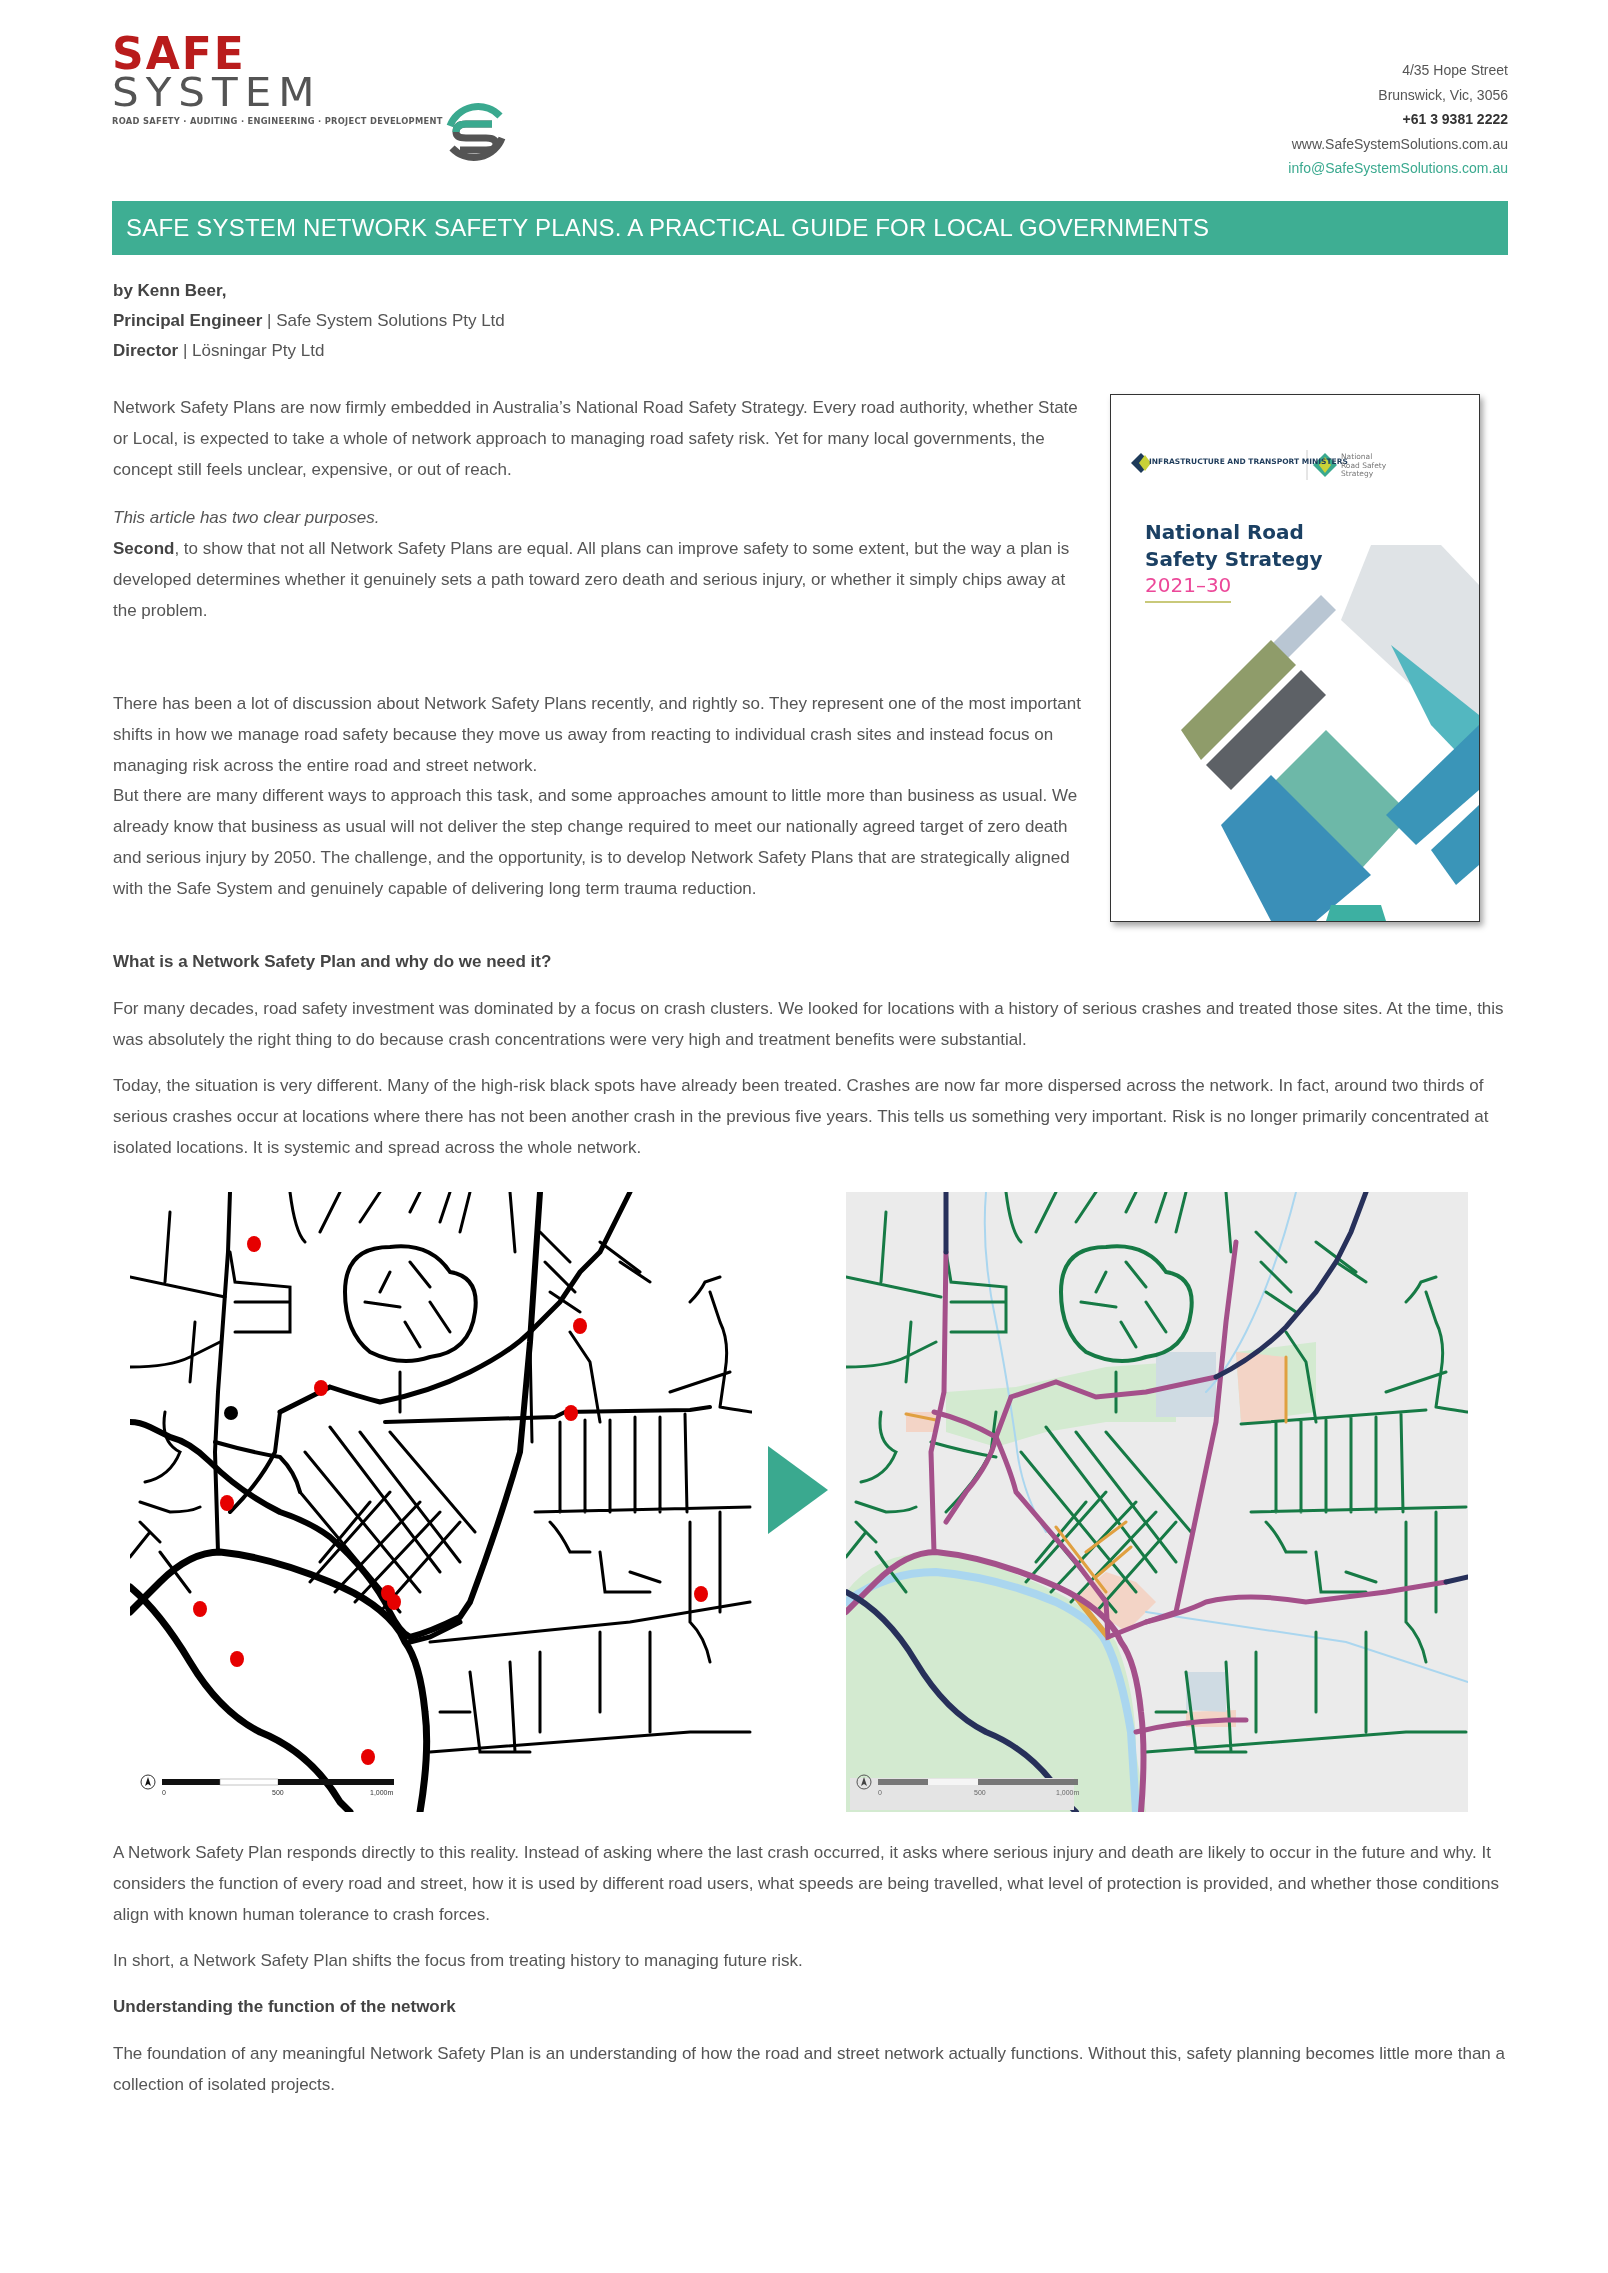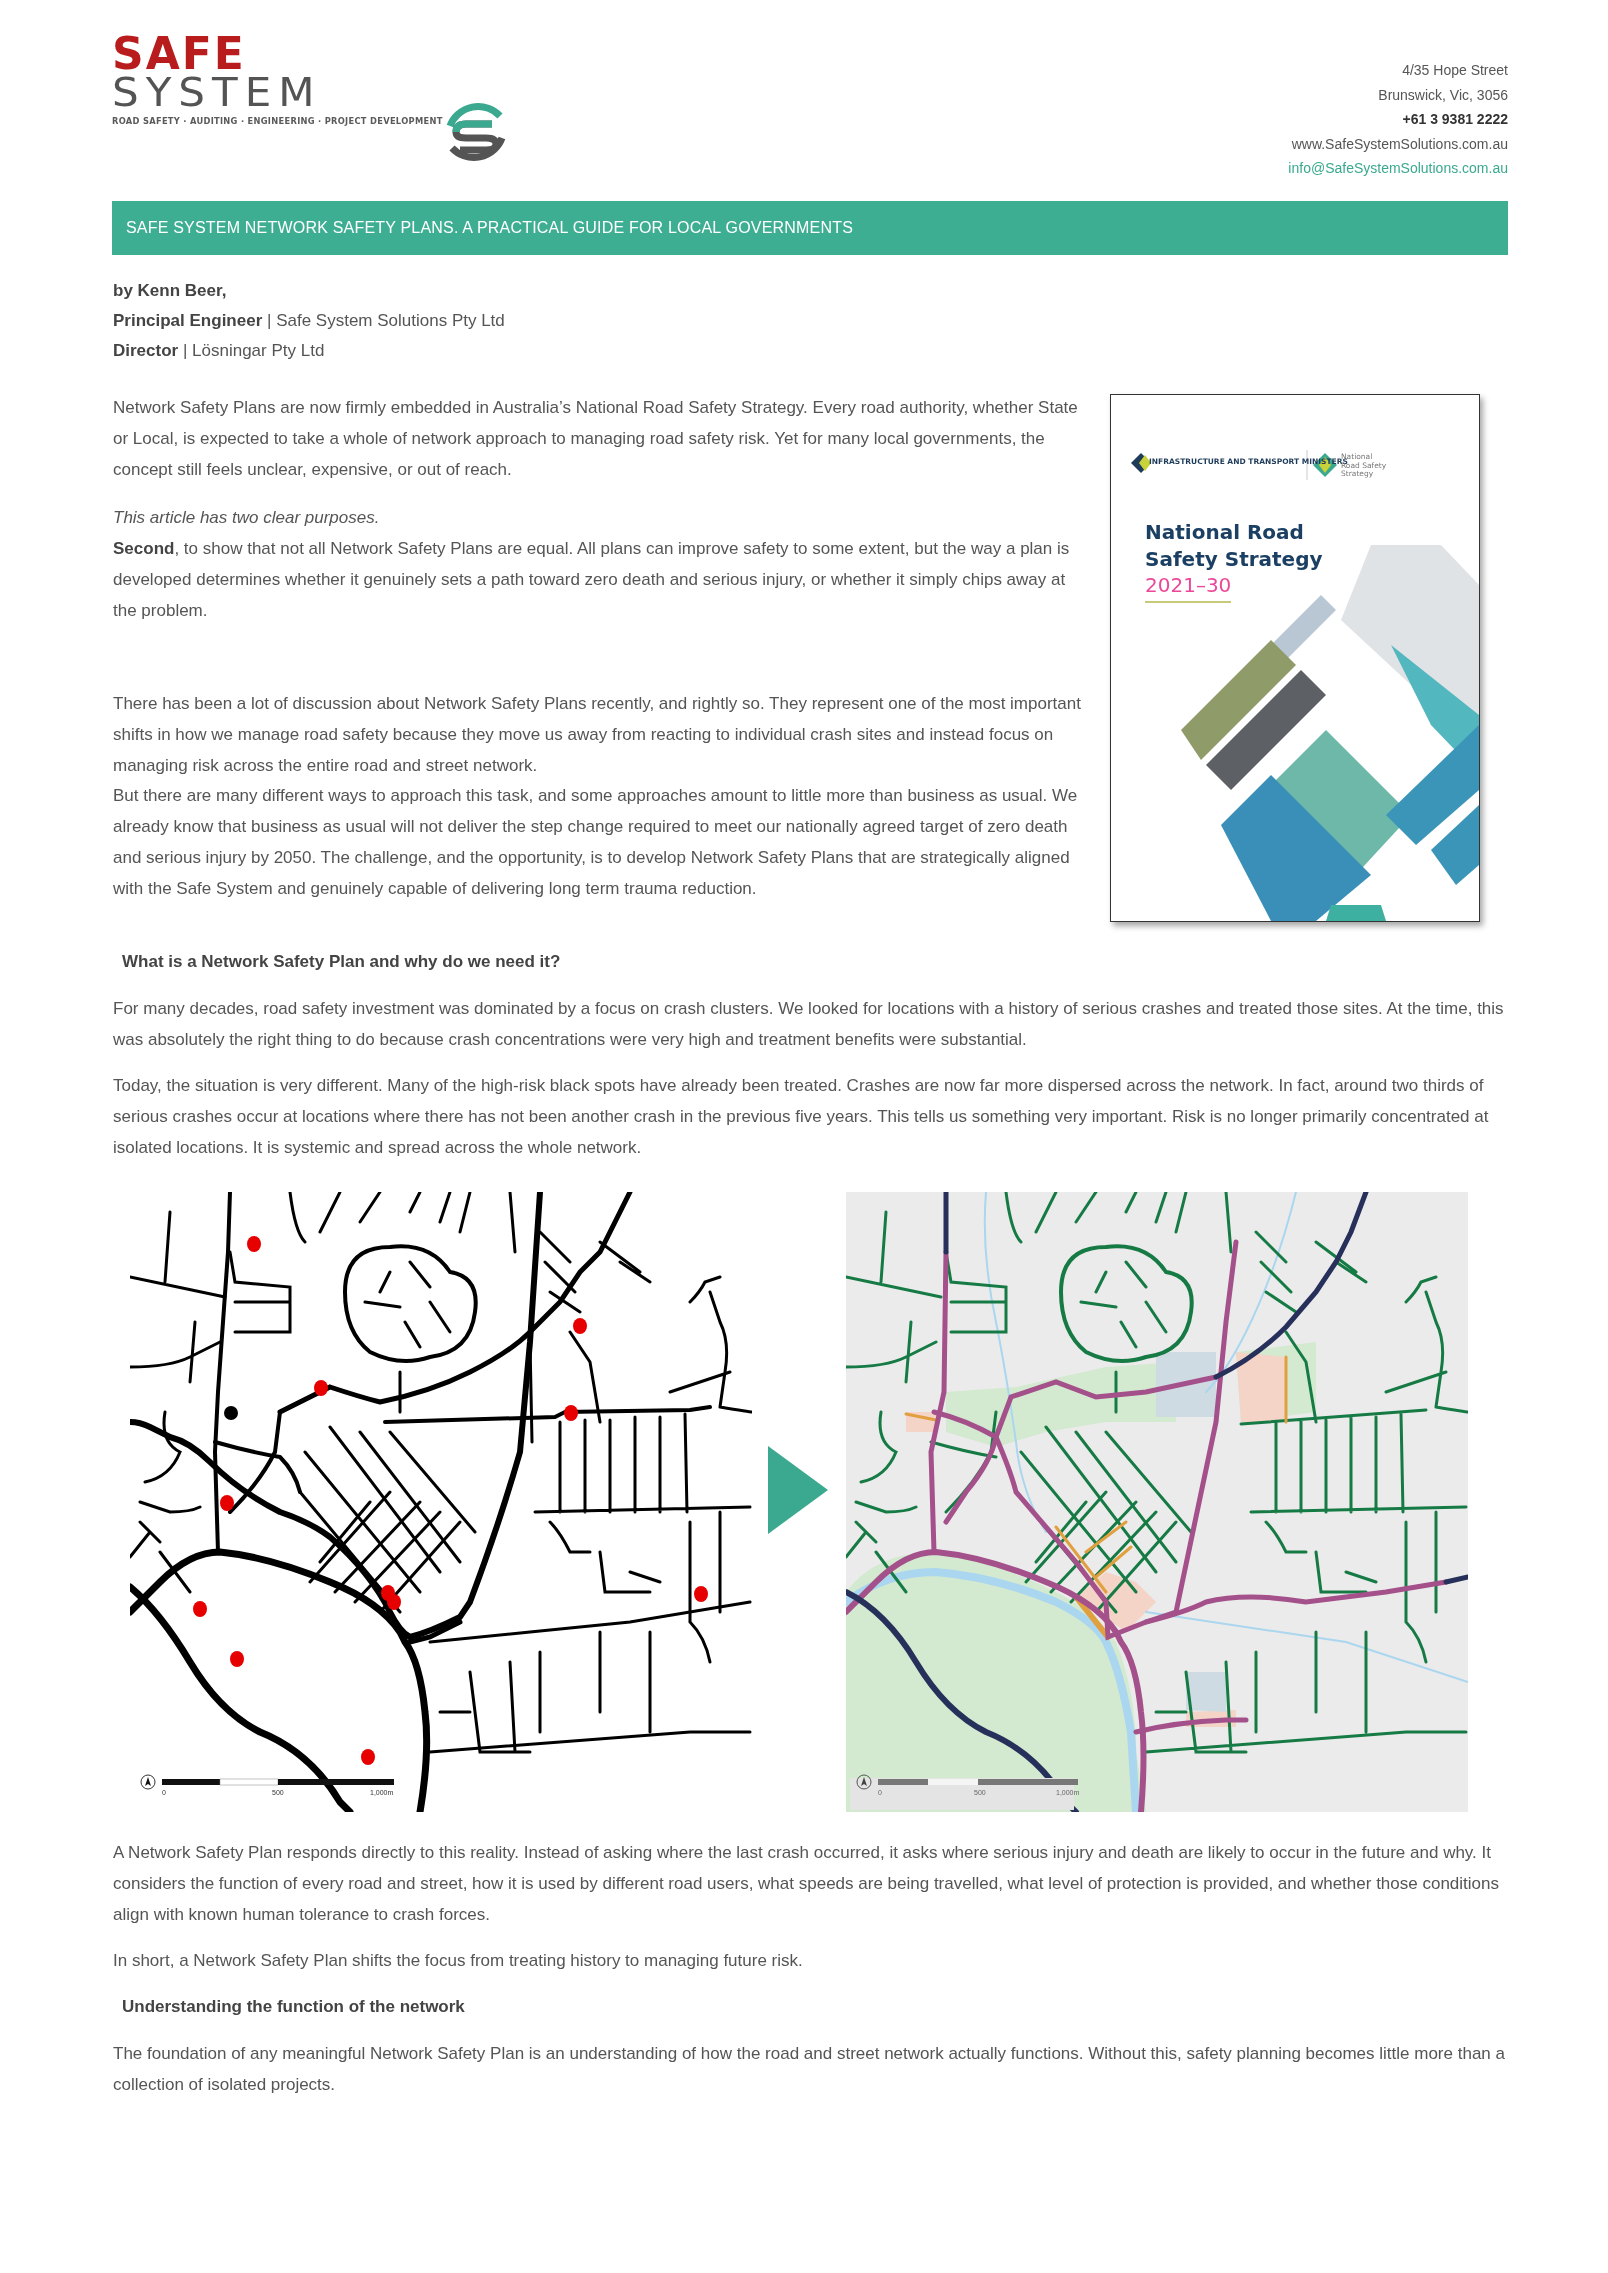--- a/index.html
+++ b/index.html
@@ -15,33 +15,33 @@
   .logo .tag { font-family: "DejaVu Sans", sans-serif; font-weight: bold; font-size: 8.3px; color: #5a5a5a; letter-spacing: 0.3px; margin-top: 4px; }
   .logo-s { left: 440px; top: 96px; width: 72px; height: 72px; }
 
   
   .contact { right: 100px; top: 58px; text-align: right; font-size: 14px; line-height: 24.5px; color: #555; }
   .contact .phone { font-weight: bold; color: #333; }
   .contact .email { color: #3aa98f; }
 
   
   .titlebar { left: 112px; top: 201px; width: 1396px; height: 54px; background: #3eae93; color: #fff;
-              font-size: 16px; line-height: 54px; padding-left: 14px; box-sizing: border-box; letter-spacing: 0.2px; }
+              font-size: 24px; line-height: 54px; padding-left: 14px; box-sizing: border-box; letter-spacing: 0.2px; }
 
   
   .author { left: 113px; top: 276px; font-size: 17px; line-height: 30px; color: #555; }
   .author b { color: #444; }
 
   
   .p { left: 113px; font-size: 17px; line-height: 31px; color: #555; }
   .narrow { width: 980px; }
   .wide { width: 1395px; }
   .p i { font-style: italic; }
   .p b { color: #444; }
-  .heading { font-weight: bold; color: #444; margin-left: 9px; }
+  .heading { font-weight: bold; color: #444; }
 
   
   .cover { left: 1110px; top: 394px; width: 368px; height: 526px; border: 1.5px solid #333; background: #fff;
            box-shadow: 3px 4px 6px rgba(0,0,0,0.35); overflow: hidden; }
   .cover .itm { position: absolute; left: 38px; top: 62px; font-family: "DejaVu Sans", sans-serif; font-weight: bold; font-size: 7.5px; line-height: 9px; color: #1e3b5a; }
   .cover .nrs { position: absolute; left: 230px; top: 58px; font-family: "DejaVu Sans", sans-serif; font-size: 7.5px; line-height: 8.5px; color: #777; }
   .cover .ttl { position: absolute; left: 34px; top: 124px; font-family: "DejaVu Sans", sans-serif; font-weight: bold; font-size: 20px; line-height: 27px; color: #1b4063; }
   .cover .yr { position: absolute; left: 34px; top: 178px; font-family: "DejaVu Sans", sans-serif; font-size: 20px; color: #ec4899; }
   .cover .uline { position: absolute; left: 34px; top: 206px; width: 86px; height: 2px; background: #c9c97a; }
   .cover svg { position: absolute; left: 0; top: 0; }

